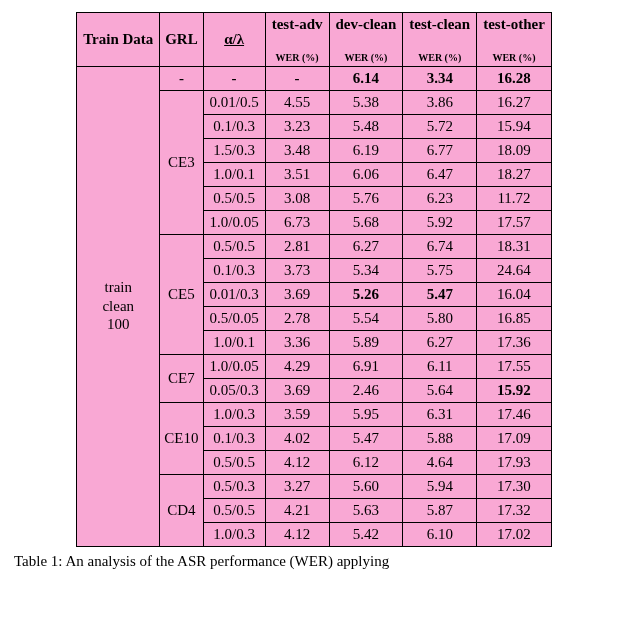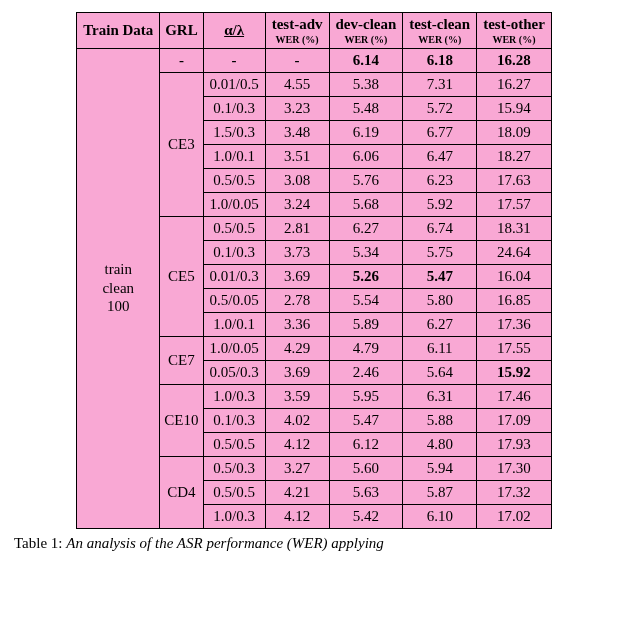--- a/index.html
+++ b/index.html
@@ -26,36 +26,36 @@
     font-weight: bold;
   }
   .header-top {
     font-size: 15px;
     line-height: 1.1;
   }
   .header-sub {
     font-size: 10px;
     font-weight: bold;
     display: block;
-    margin-top: 1px;
+    margin-top: 19px;
   }
   .bold { font-weight: bold; }
   .vmid { vertical-align: middle; }
   .train-cell {
     line-height: 1.25;
     padding: 0 8px;
     margin-top: 20px;
   }
   .caption {
     margin: 6px auto 0 auto;
     max-width: 600px;
     font-size: 15px;
     text-align: left;
   }
-  .italic { font-style: italic; }
+  .italic { }
   .grl-col { padding-left: 4px; padding-right: 4px; font-family: Liberation Serif, serif; }
   .alpha-col { padding-left: 10px; padding-right: 10px; text-decoration: underline; }
 </style>
 </head>
 <body>
 
 <table>
   <thead>
     <tr>
       <th class="header-top">
@@ -89,29 +89,29 @@
   <tr>
         <td rowspan="20" class="train-cell vmid">
           <div>train</div>
           <div>clean</div>
           <div>100</div>
         </td>
         <td class="bold">-</td>
         <td class="bold">-</td>
         <td class="bold">-</td>
         <td class="bold">6.14</td>
-        <td class="bold">6.18</td>
+        <td class="bold">3.34</td>
         <td class="bold">16.28</td>
       </tr>
       <tr>
         <td rowspan="6" class="vmid grl-col">CE3</td>
         <td>0.01/0.5</td>
         <td>4.55</td>
         <td>5.38</td>
-        <td>7.31</td>
+        <td>3.86</td>
         <td>16.27</td>
       </tr>
       <tr>
         <td>0.1/0.3</td>
         <td>3.23</td>
         <td>5.48</td>
         <td>5.72</td>
         <td>15.94</td>
       </tr>
       <tr>
@@ -126,25 +126,25 @@
         <td>3.51</td>
         <td>6.06</td>
         <td>6.47</td>
         <td>18.27</td>
       </tr>
       <tr>
         <td>0.5/0.5</td>
         <td>3.08</td>
         <td>5.76</td>
         <td>6.23</td>
-        <td>17.63</td>
+        <td>11.72</td>
       </tr>
       <tr>
         <td>1.0/0.05</td>
-        <td>3.24</td>
+        <td>6.73</td>
         <td>5.68</td>
         <td>5.92</td>
         <td>17.57</td>
       </tr>
       <tr>
         <td rowspan="5" class="vmid grl-col">CE5</td>
         <td>0.5/0.5</td>
         <td>2.81</td>
         <td>6.27</td>
         <td>6.74</td>
@@ -175,21 +175,21 @@
         <td>1.0/0.1</td>
         <td>3.36</td>
         <td>5.89</td>
         <td>6.27</td>
         <td>17.36</td>
       </tr>
       <tr>
         <td rowspan="2" class="vmid grl-col">CE7</td>
         <td>1.0/0.05</td>
         <td>4.29</td>
-        <td>4.79</td>
+        <td>6.91</td>
         <td>6.11</td>
         <td>17.55</td>
       </tr>
       <tr>
         <td>0.05/0.3</td>
         <td>3.69</td>
         <td>2.46</td>
         <td>5.64</td>
         <td class="bold">15.92</td>
       </tr>
@@ -205,21 +205,21 @@
         <td>0.1/0.3</td>
         <td>4.02</td>
         <td>5.47</td>
         <td>5.88</td>
         <td>17.09</td>
       </tr>
       <tr>
         <td>0.5/0.5</td>
         <td>4.12</td>
         <td>6.12</td>
-        <td>4.80</td>
+        <td>4.64</td>
         <td>17.93</td>
       </tr>
       <tr>
         <td rowspan="3" class="vmid grl-col">CD4</td>
         <td>0.5/0.3</td>
         <td>3.27</td>
         <td>5.60</td>
         <td>5.94</td>
         <td>17.30</td>
       </tr>

